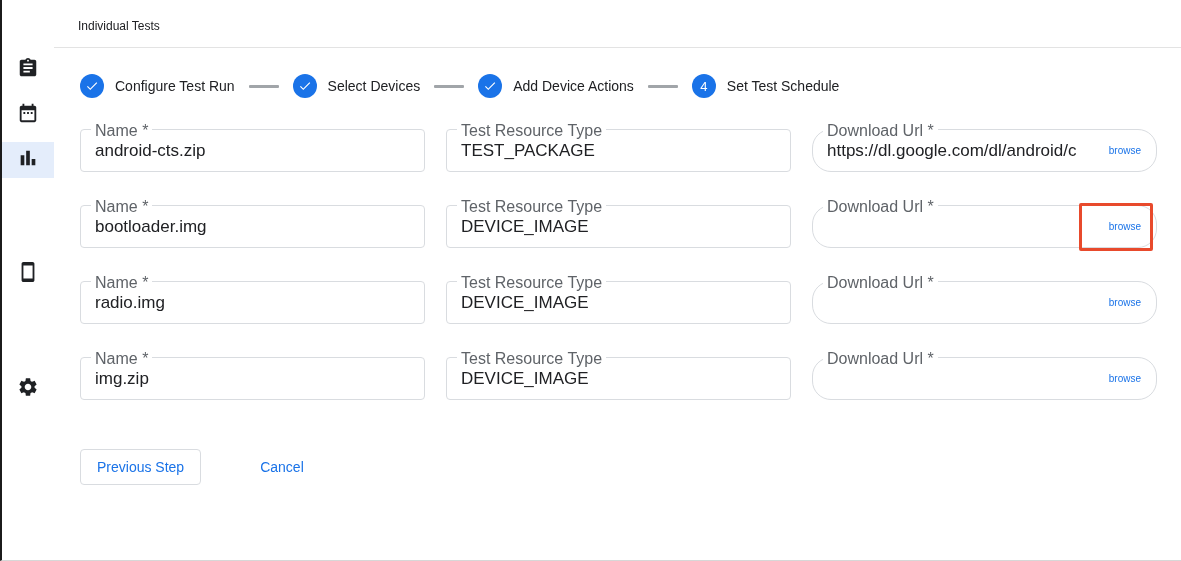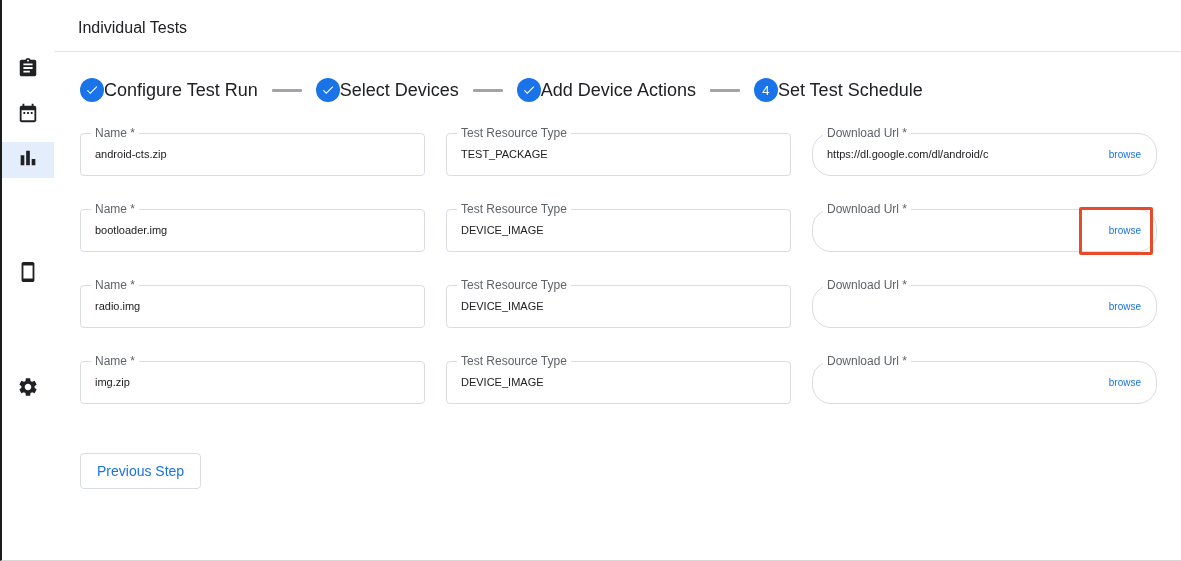--- a/index.html
+++ b/index.html
@@ -30,21 +30,21 @@
     align-items: center;
     justify-content: center;
     cursor: pointer;
   }
   .nav-item.active { background: #e4edfb; }
   .nav-item svg { width: 22px; height: 22px; fill: #1f2124; }
   
   .main { position: absolute; left: 52px; top: 0; right: 0; bottom: 0; }
   .eyebrow {
     padding: 19px 0 0 24px;
-    font-size: 16px;
+    font-size: 12px;
     color: #202124;
   }
   .title-row {
     display: flex;
     align-items: center;
     padding: 11px 0 0 26px;
   }
   .back-btn {
     width: 24px; height: 24px;
     display: flex; align-items: center; justify-content: center;
@@ -73,21 +73,22 @@
   .circle {
     width: 24px; height: 24px;
     border-radius: 50%;
     background: #1a73e8;
     display: flex; align-items: center; justify-content: center;
     flex: none;
   }
   .circle svg { width: 14px; height: 14px; fill: #ffffff; }
   .circle.num { color: #fff; font-size: 13px; font-weight: 500; }
   .slabel {
-    font-size: 18px;
+    margin-left: 11px;
+    font-size: 14px;
     font-weight: 500;
     color: #202124;
     white-space: nowrap;
   }
   .connector {
     width: 30px; height: 3px;
     background: #a1a5a9;
     margin: 0 14px;
     border-radius: 1px;
     flex: none;
@@ -107,28 +108,28 @@
     border-radius: 4px;
     background: #fff;
     cursor: text;
   }
   .flabel {
     position: absolute;
     top: -8px;
     left: 10px;
     padding: 0 4px;
     background: #fff;
-    font-size: 12px;
+    font-size: 16px;
     color: #5f6368;
     white-space: nowrap;
   }
   .fvalue {
     line-height: 41px;
     padding: 0 14px;
-    font-size: 11px;
+    font-size: 17px;
     color: #202124;
     white-space: nowrap;
     overflow: hidden;
   }
   .field.url { display: flex; align-items: stretch; border-radius: 19px; }
   .field.url .fvalue { flex: 1 1 auto; min-width: 0; padding-right: 4px; }
   .browse {
     flex: none;
     line-height: 41px;
     padding-right: 15px;
@@ -319,16 +320,17 @@
       <div class="field url">
         <span class="flabel">Download Url *</span>
         <div class="fvalue"></div>
         <a class="browse">browse</a>
       </div>
 
     </div>
 
     <div class="actions">
       <button class="btn outline">Previous Step</button>
+      <button class="btn text">Cancel</button>
     </div>
 
   </main>
 </div>
 
 </body></html>

